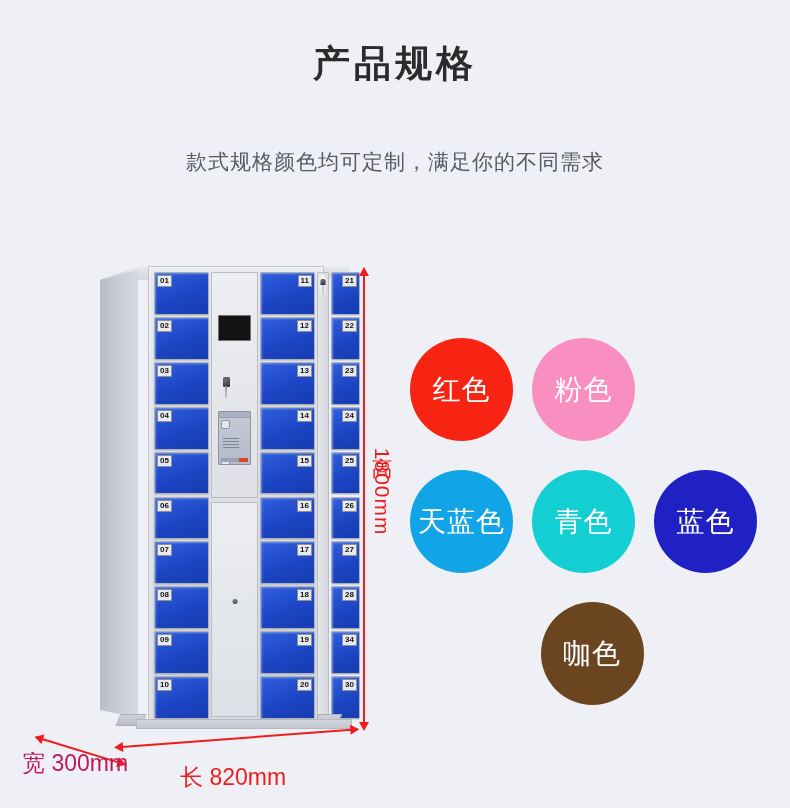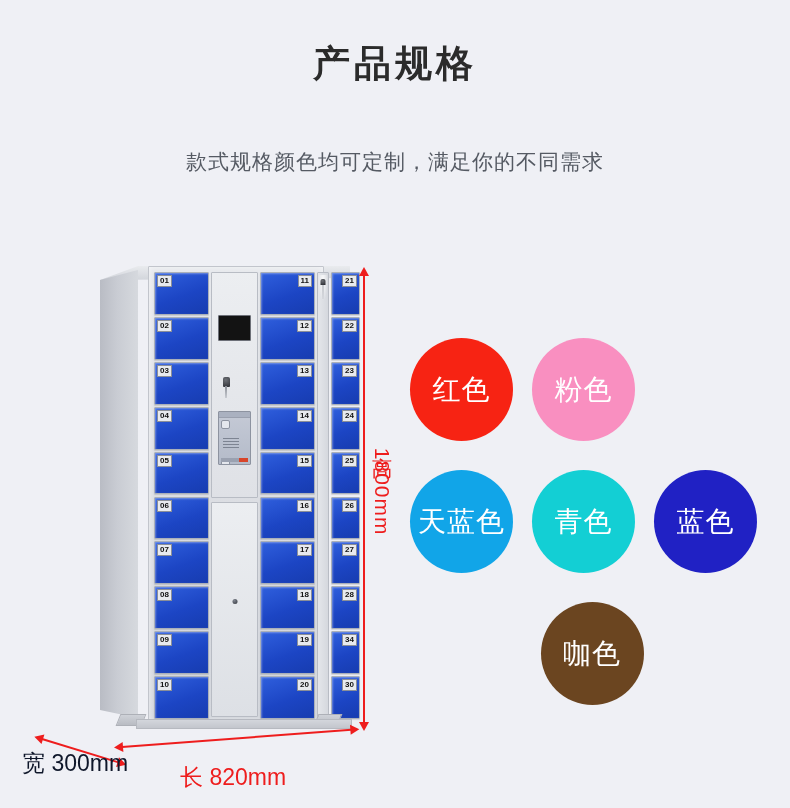--- a/index.html
+++ b/index.html
@@ -304,21 +304,21 @@
     border-top: 5px solid transparent;
     border-bottom: 5px solid transparent;
   }
   .dim-wid-line::before { left: -8px; border-right: 9px solid #ee1d1d; }
   .dim-wid-line::after  { right: -8px; border-left: 9px solid #ee1d1d; }
 
   .dim-wid-label {
     position: absolute;
     left: 22px; top: 748px;
     font-size: 23px;
-    color: #0f172a;
+    color: #be185d;
     white-space: nowrap;
   }
   .dim-len-label {
     position: absolute;
     left: 180px; top: 762px;
     font-size: 23px;
     color: #ee1d1d;
     white-space: nowrap;
   }
 

